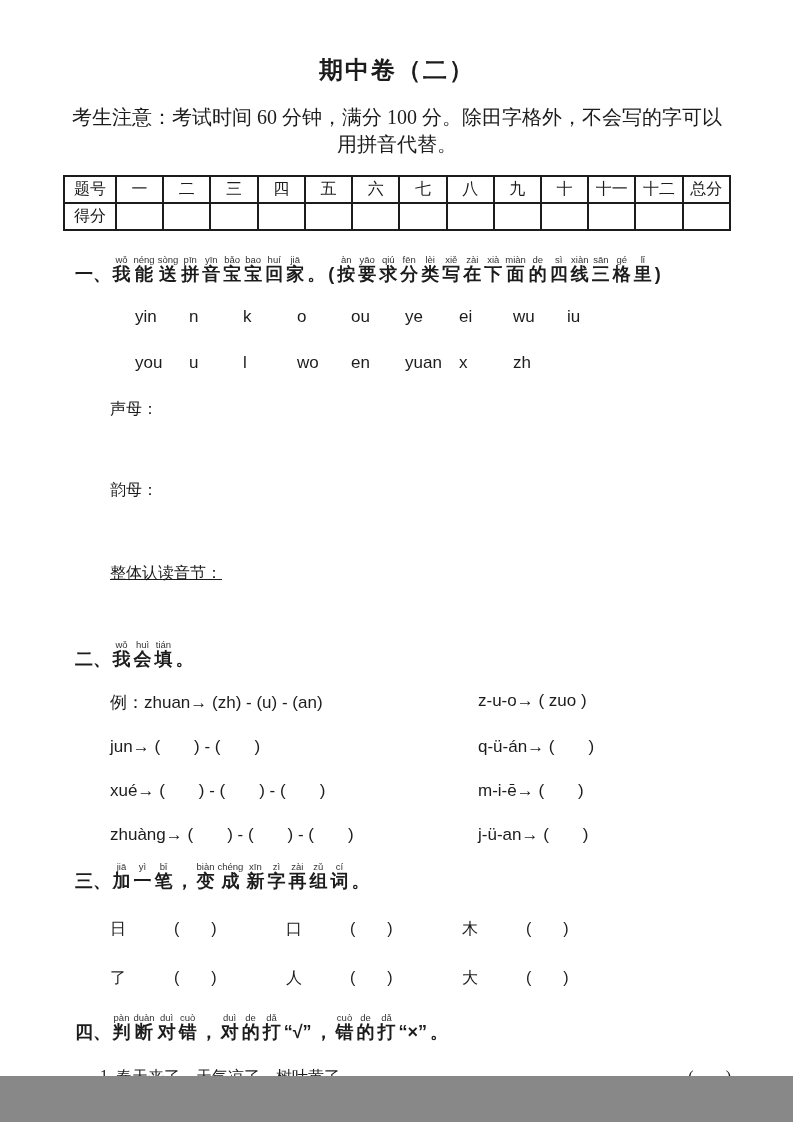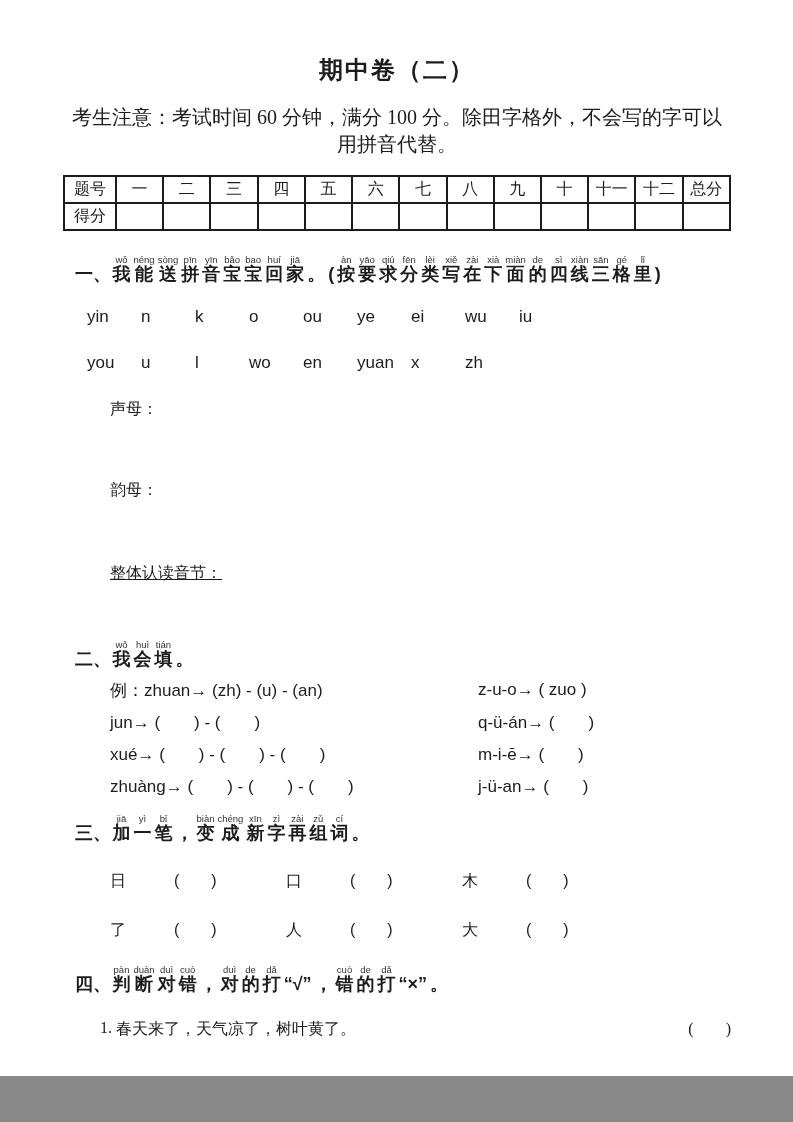--- a/index.html
+++ b/index.html
@@ -16,33 +16,33 @@
   table.score-table{ width:100%; border-collapse:collapse; table-layout:fixed;
     font-size:16px; font-family:"Liberation Serif", serif; }
   table.score-table td{ border:2px solid #1c1c1c; height:25px; text-align:center; padding:0; overflow:hidden; }
 
   .sec-heading{ font-size:18px; font-weight:700; margin-left:12px; line-height:1.1; }
   .sec-heading .secnum{ vertical-align:bottom; }
   ruby{ ruby-position:over; margin:0 1.5px; }
   rt{ font-size:9.5px; font-weight:400; color:#333; }
 
   .mt-sec1{ margin-top:24px; }
-  .pinyin-row{ display:flex; font-size:17px; margin-left:24px; }
+  .pinyin-row{ display:flex; font-size:17px; margin-left:72px; }
   .pinyin-row.r1{ margin-top:22px; }
   .pinyin-row.r2{ margin-top:26px; }
   .pinyin-row span{ width:54px; }
 
   .cat-label{ font-size:16px; margin-left:47px; }
   .cat-shengmu{ margin-top:26px; }
   .cat-yunmu{ margin-top:60px; }
   .cat-zhengti{ margin-top:62px;text-decoration:underline; }
 
   .mt-sec2{ margin-top:56px; }
   .s2rows{ font-size:17px; margin-top:4px; }
-  .s2row{ display:flex; margin-top:9px;align-items:center; }
+  .s2row{ display:flex; margin-top:21px; }
   .s2left{ width:368px; margin-left:47px; white-space:pre; }
   .s2right{ white-space:pre; }
 
   .mt-sec3{ margin-top:16px; }
   .s3example{ display:flex; align-items:center; margin:20px 0 0 47px; font-size:17px; }
   .s3answer{ font-size:27px; font-weight:800; margin:0 14px; font-family:"Liberation Serif", serif; }
   .s3suffix{ margin-left:26px; }
   .s3row{ display:flex; margin:28px 0 0 47px; font-size:16px; }
   .s3cell{ width:176px; display:flex; }
   .s3char{ width:64px; }

